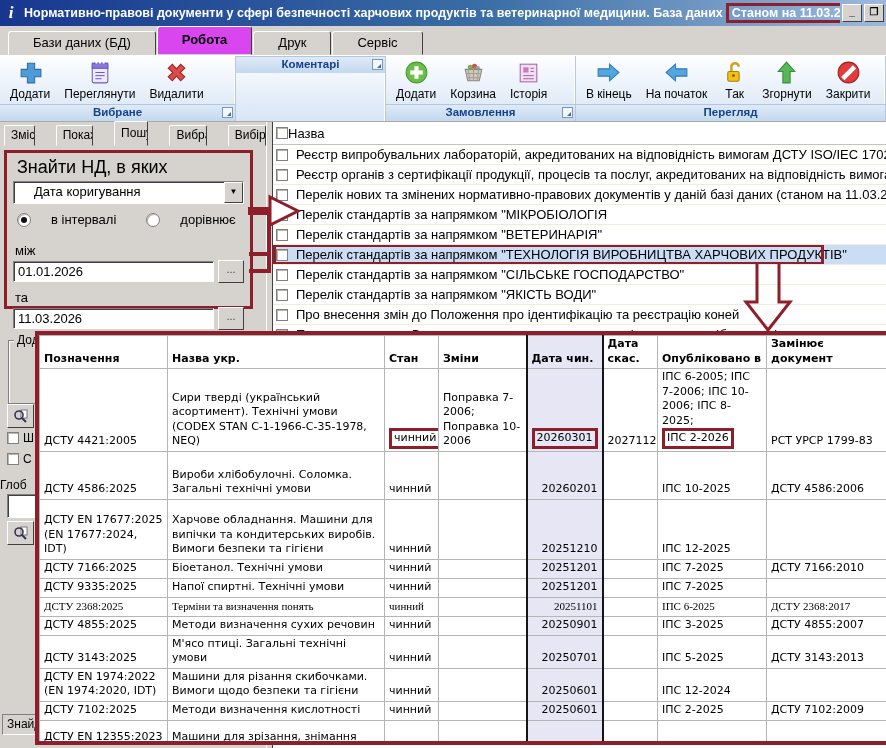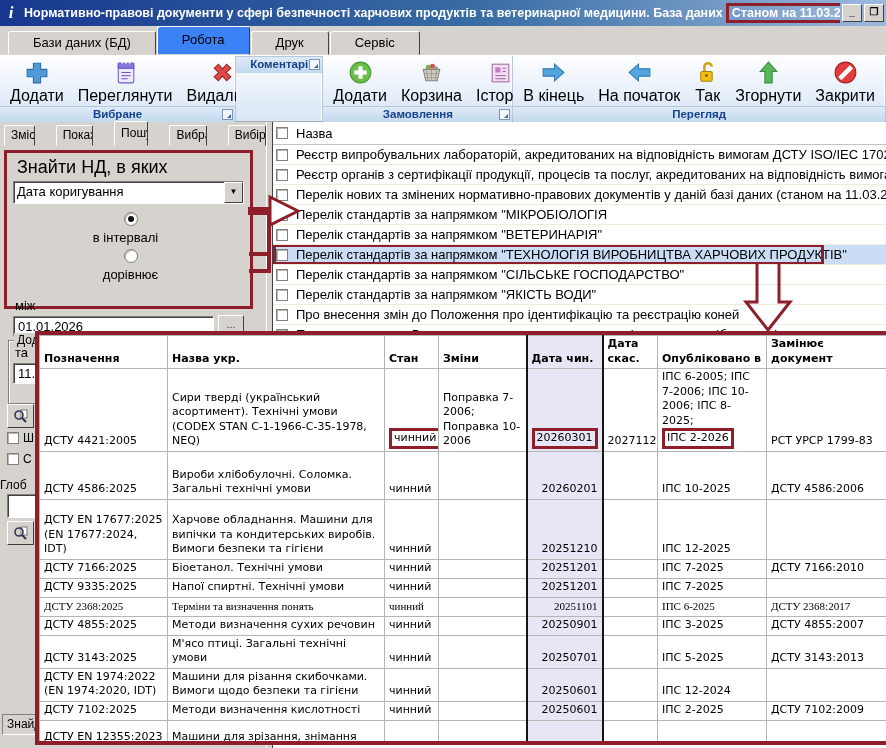--- a/index.html
+++ b/index.html
@@ -13,52 +13,52 @@
     font-style:italic;font-weight:bold;font-size:17px;line-height:18px;text-align:center;flex:0 0 auto;}
   .title-text{flex:1;color:#fff;font-size:12.5px;font-weight:bold;white-space:nowrap;overflow:hidden;margin-left:4px;}
   .title-hl{display:inline-block;border:3px solid #8e1f2a;padding:0 3px;margin-left:3px;}
   .winbtn{width:18px;height:16px;background:#d6d3ce;border:1px solid;border-color:#fff #404040 #404040 #fff;
     font-size:10px;font-weight:bold;line-height:13px;text-align:center;margin-left:2px;flex:0 0 auto;}
   
   .tabstrip{position:absolute;left:0;top:26px;width:886px;height:29px;background:#d6d3ce;
     display:flex;align-items:flex-end;padding-left:8px;box-sizing:border-box;}
   .mtab{height:22px;line-height:22px;padding:0 24px;font-size:13px;background:#d6d3ce;
     border:1px solid;border-color:#fff #404040 #d6d3ce #fff;border-radius:3px 3px 0 0;margin-right:1px;}
-  .mtab.active{height:27px;line-height:26px;font-weight:normal;background:#3b82f6;position:relative;z-index:2;text-align:right;}
+  .mtab.active{height:27px;line-height:26px;font-weight:bold;background:#d946ef;position:relative;z-index:2;text-align:right;}
   
   .ribbon{position:absolute;left:0;top:55px;width:886px;height:67px;background:#eef3fa;
     border-top:1px solid #fff;border-bottom:1px solid #a9a9a9;display:flex;box-sizing:border-box;}
   .rib-group{position:relative;height:100%;background:linear-gradient(#fdfeff,#e2ecf8 70%,#d8e6f5);
     border-right:1px solid #b9c7d8;box-shadow:inset -1px 0 0 #fff;display:flex;flex-direction:column;box-sizing:border-box;}
   .rg0{width:236px;} .rg1{width:150px;} .rg2{width:190px;} .rg3{flex:1;}
   .rib-buttons{flex:1;display:flex;align-items:flex-start;padding:2px 4px 0 4px;gap:2px;}
-  .rib-btn{display:flex;flex-direction:column;align-items:center;padding:1px 6px;font-size:16px;}
+  .rib-btn{display:flex;flex-direction:column;align-items:center;padding:1px 6px;font-size:12px;}
   .rib-btn svg{width:27px;height:27px;display:block;}
   .rib-label{margin-top:1px;white-space:nowrap;}
   .rib-caption{height:16px;background:linear-gradient(#dfeaf7,#c3d9ef);border-top:1px solid #b3c7dd;
     font-size:11.5px;font-weight:bold;color:#15428b;text-align:center;line-height:15px;position:relative;}
   .launcher{position:absolute;right:2px;top:2px;width:11px;height:11px;background:#f2f7fc;
     border:1px solid #7a96b8;box-sizing:border-box;}
   .launcher:after{content:"";position:absolute;right:1px;bottom:1px;width:0;height:0;
     border-left:4px solid transparent;border-bottom:4px solid #44688e;}
   
   .left-panel{position:absolute;left:0;top:122px;width:266px;bottom:0;background:#d6d3ce;}
   .ptabs{display:flex;align-items:flex-end;height:24px;padding-left:4px;gap:21px;}
   .ptab{height:19px;line-height:19px;padding:0 6px;font-size:12px;background:#d6d3ce;
     border:1px solid;border-color:#fff #404040 #d6d3ce #fff;border-radius:2px 2px 0 0;white-space:nowrap;overflow:hidden;}
   .ptab.active{height:23px;line-height:22px;position:relative;z-index:2;}
   .search-box{position:absolute;left:4px;top:28px;width:249px;height:159px;border:3px solid #8e1f2a;
     box-sizing:border-box;padding:3px 6px;}
   .sb-label{font-size:18px;margin:1px 0 3px 4px;}
   .combo{display:flex;height:21px;border:1px solid;border-color:#808080 #fff #fff #808080;
     box-shadow:inset 1px 1px 0 #404040;background:#fff;}
-  .combo-text{flex:1;font-size:13px;line-height:19px;padding-left:3px;overflow:hidden;white-space:nowrap;}
+  .combo-text{flex:1;font-size:13px;line-height:19px;padding-left:20px;overflow:hidden;white-space:nowrap;}
   .combo-btn{width:17px;background:#d6d3ce;border:1px solid;border-color:#fff #404040 #404040 #fff;
     font-size:8px;line-height:17px;text-align:center;color:#000;}
-  .radio-row{display:flex;align-items:center;gap:4px;margin:8px 0 16px 4px;font-size:13px;flex-direction:column;}
+  .radio-row{display:flex;align-items:center;gap:20px;margin:8px 0 16px 4px;font-size:13px;}
   .radio{width:12px;height:12px;border:1px solid #808080;border-radius:50%;background:#fff;
     box-shadow:inset 1px 1px 0 #b9b6ad;position:relative;flex:0 0 auto;}
   .radio.checked:after{content:"";position:absolute;left:3px;top:3px;width:6px;height:6px;border-radius:50%;background:#111;}
   .radio-lbl{margin-right:10px;}
   .fld-lbl{font-size:13px;margin:7px 0 2px 2px;}
   .fld-row{display:flex;gap:4px;align-items:center;}
   .txt{flex:1;height:21px;border:1px solid;border-color:#808080 #fff #fff #808080;
     box-shadow:inset 1px 1px 0 #404040;background:#fff;font-family:"Liberation Sans",sans-serif;
     font-size:13px;padding:0 0 0 4px;box-sizing:border-box;outline:none;}
   .dots-btn{width:24px;height:21px;background:#d6d3ce;border:1px solid;border-color:#fff #404040 #404040 #fff;
@@ -77,21 +77,21 @@
     border:1px solid;border-color:#808080 #fff #fff #808080;box-shadow:inset 1px 1px 0 #404040;}
   .statusbar{position:absolute;left:2px;top:592px;width:74px;height:21px;background:#d6d3ce;
     border:1px solid;border-color:#808080 #fff #fff #808080;font-size:12px;line-height:19px;
     padding-left:4px;box-sizing:border-box;white-space:nowrap;overflow:hidden;}
   
   .splitter{position:absolute;left:266px;top:122px;width:6px;bottom:0;background:#d6d3ce;
     border-left:1px solid #fff;border-right:1px solid #808080;}
   .doc-list{position:absolute;left:272px;top:122px;right:0;bottom:0;background:#fff;
     border-left:1px solid #404040;font-size:13px;overflow:hidden;}
   .lheader{display:flex;align-items:center;height:22px;border-bottom:1px solid #c6c3ba;
-    background:#fff;font-size:13px;padding-left:3px;gap:8px;}
+    background:#fff;font-size:13px;padding-left:3px;}
   .lrow{display:flex;align-items:center;height:19px;padding-left:3px;gap:8px;
     border-bottom:1px solid #f0ecdc;white-space:nowrap;overflow:hidden;position:relative;}
   .lrow.selected{background:#cbdcf5;}
   .ltext{overflow:hidden;white-space:nowrap;}
   .ann-row{position:absolute;left:0;top:-1px;width:551px;height:21px;border:3px solid #8e1f2a;
     box-sizing:border-box;pointer-events:none;}
   
   .overlay{position:absolute;left:35px;top:331px;right:-6px;bottom:3px;background:#fff;
     border:4px solid #8e1f2a;box-sizing:border-box;overflow:hidden;z-index:5;}
   table.rt{border-collapse:collapse;table-layout:fixed;width:100%;

